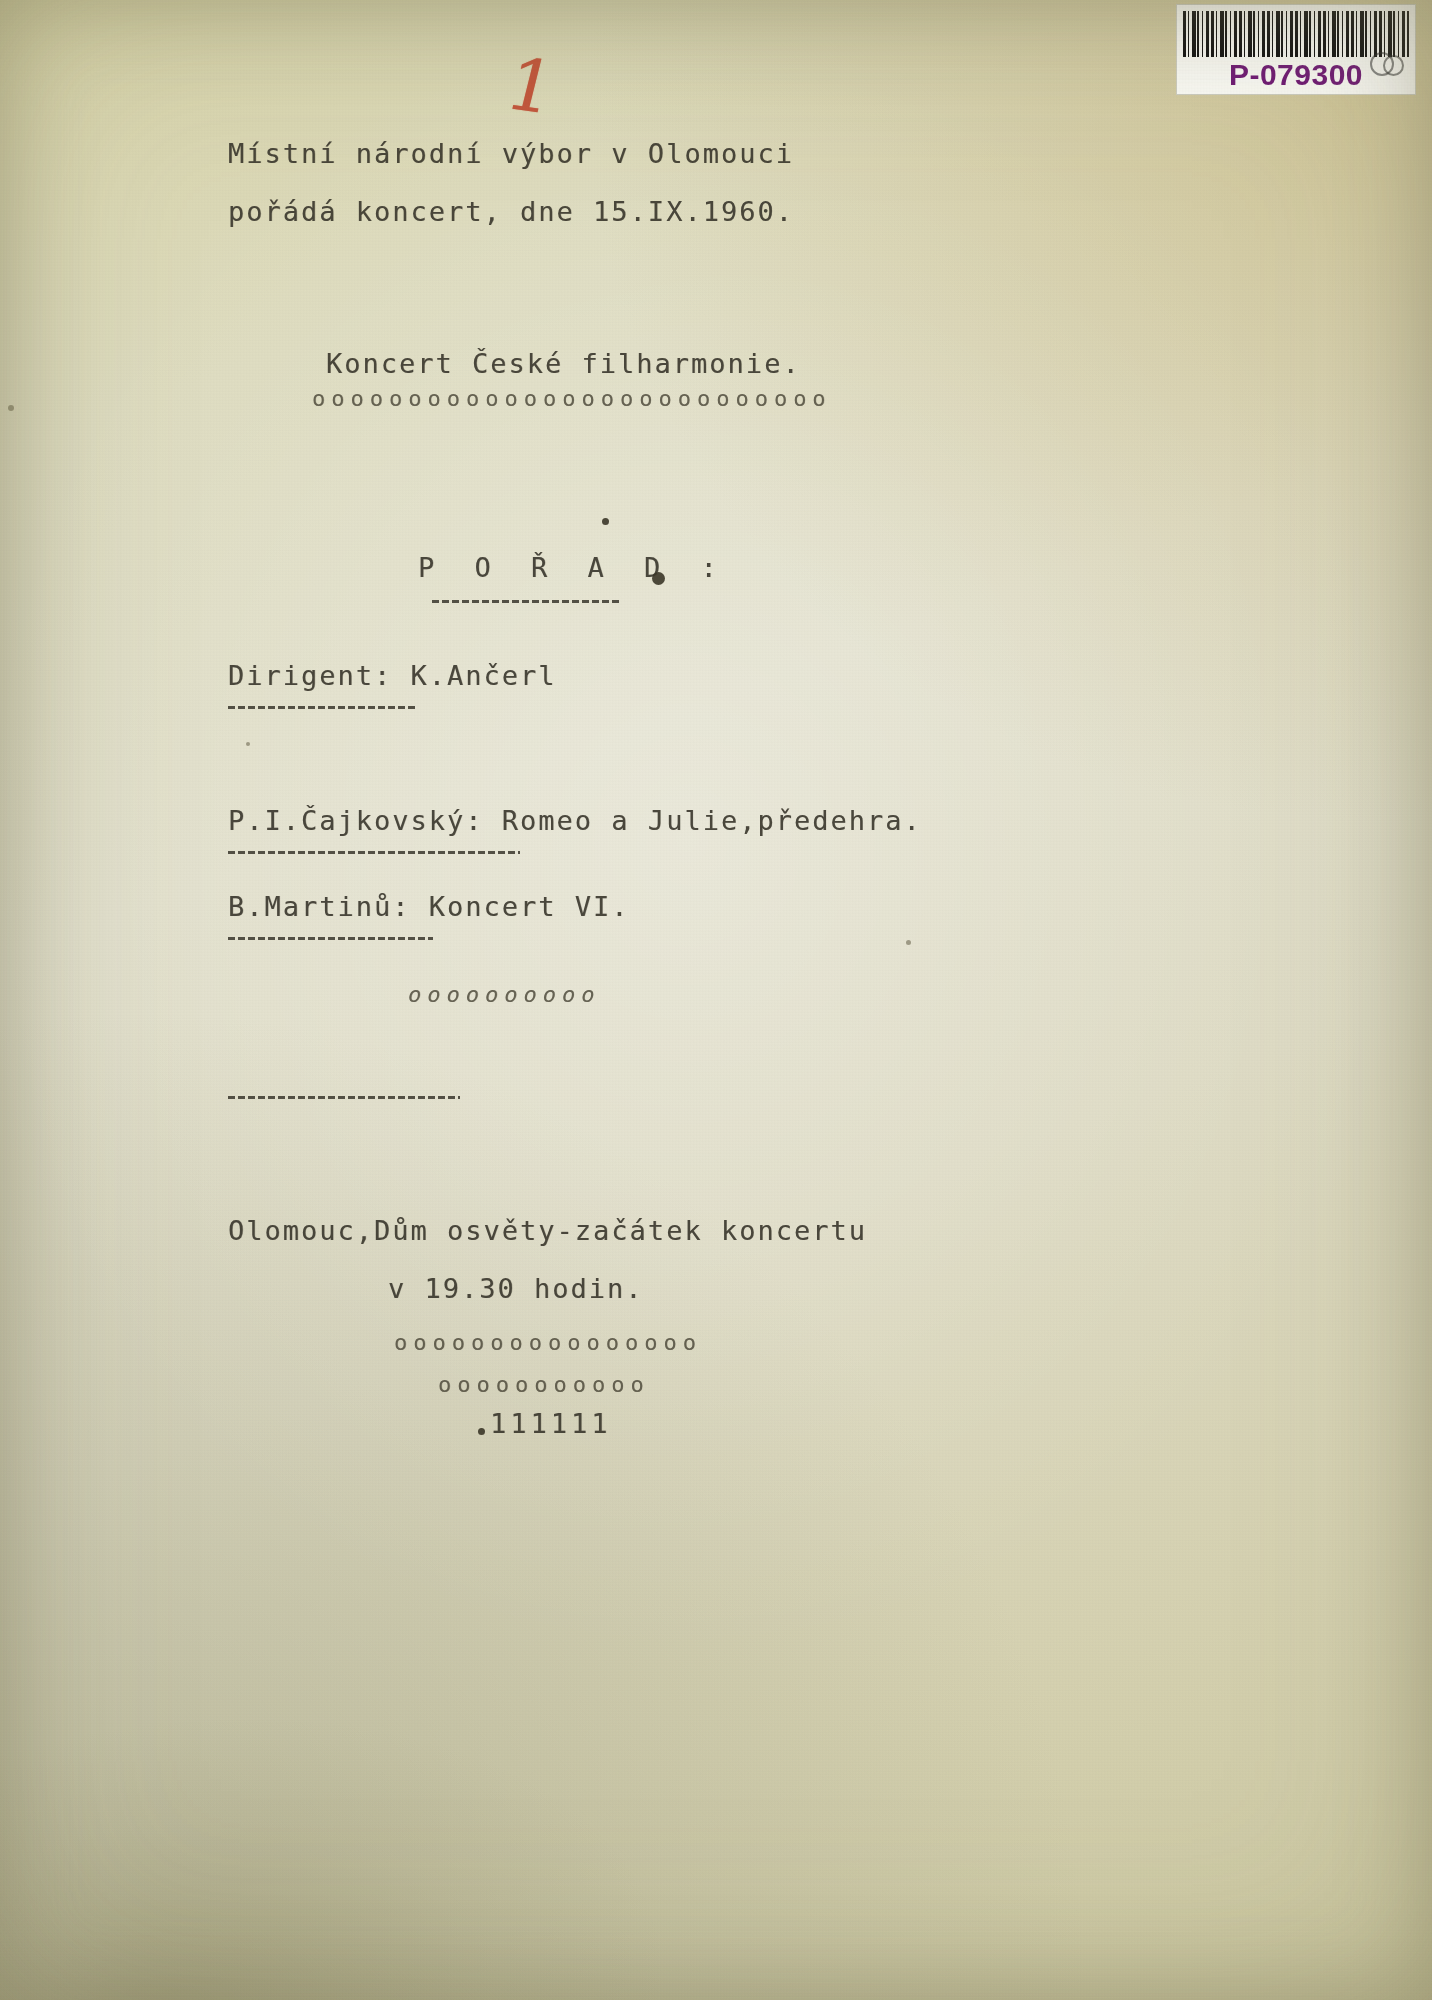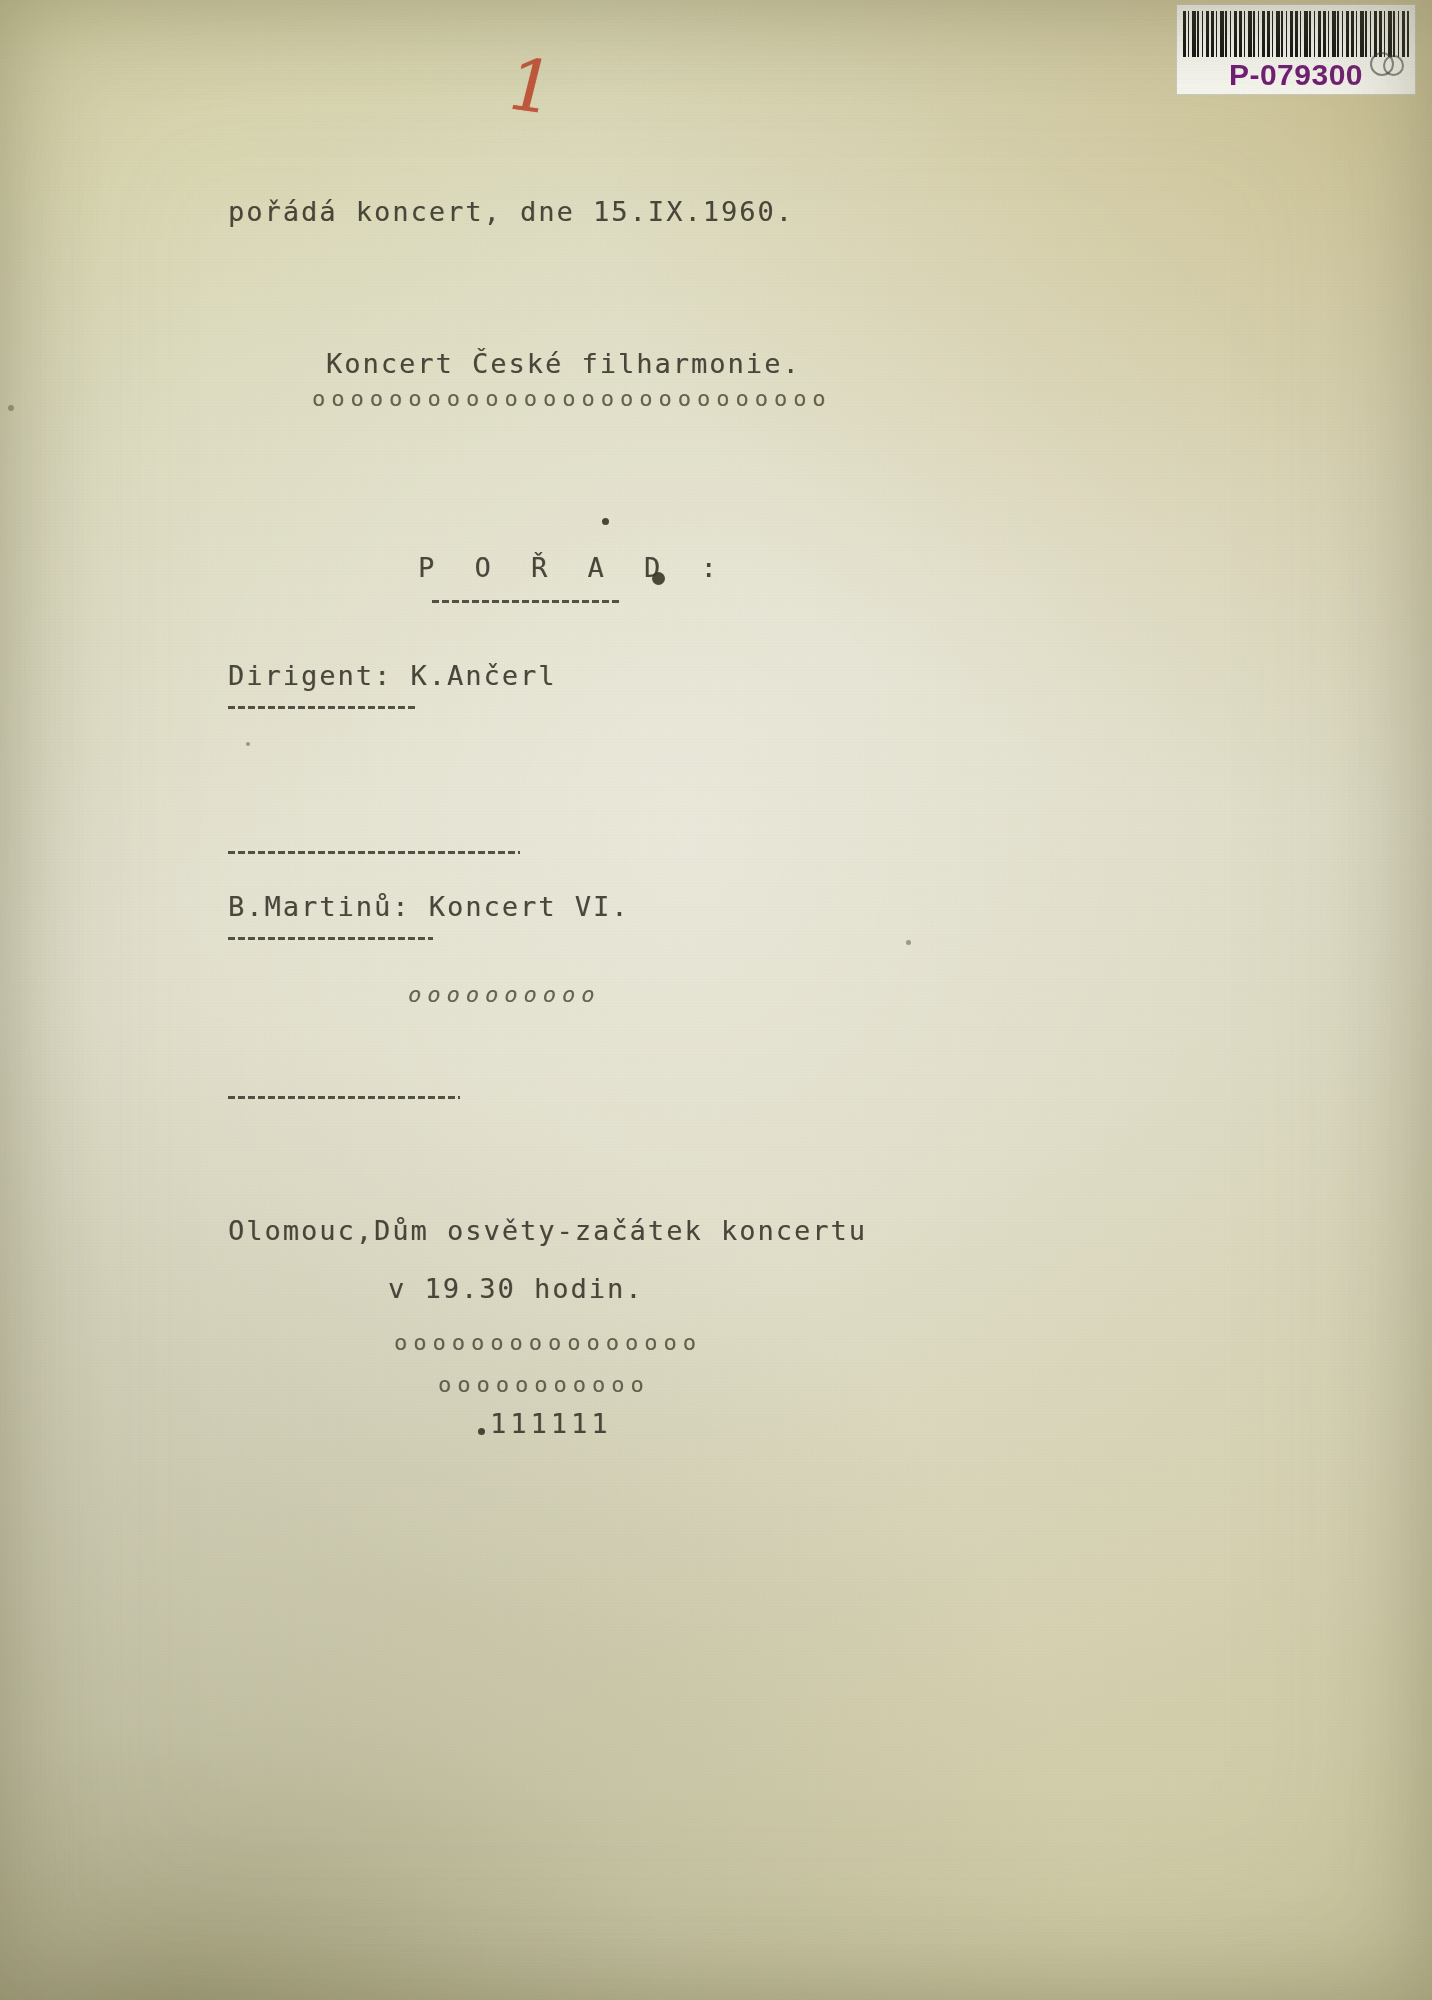--- a/index.html
+++ b/index.html
@@ -169,33 +169,35 @@
     <div class="bars"></div>
     <div id="barcode-text">P-079300</div>
   </div>
   <div class="stamp-ring">
       <span></span>
       <span></span>
     </div>
 
   <div id="hand-number">1</div>
 
+  <div class="tw" style="left:228px; top:138px;">Místní národní výbor v Olomouci</div>
   <div class="tw" style="left:228px; top:196px;">pořádá koncert, dne 15.IX.1960.</div>
 
   <div class="tw" style="left:326px; top:348px;">Koncert České filharmonie.</div>
   <div class="tw dotted light" style="left:312px; top:386px;">ooooooooooooooooooooooooooo</div>
 
   <div class="dot-blob" style="left:602px; top:518px; width:7px; height:7px;"></div>
   <div class="tw spaced" style="left:418px; top:552px;">P O Ř A D :</div>
   <div class="ul" style="left:432px; top:600px; width:188px;"></div>
   <div class="dot-blob" style="left:652px; top:572px;"></div>
 
   <div class="tw" style="left:228px; top:660px;">Dirigent: K.Ančerl</div>
   <div class="ul" style="left:228px; top:706px; width:188px;"></div>
 
+  <div class="tw" style="left:228px; top:805px;">P.I.Čajkovský: Romeo a Julie,předehra.</div>
   <div class="ul" style="left:228px; top:851px; width:292px;"></div>
 
   <div class="tw" style="left:228px; top:891px;">B.Martinů: Koncert VI.</div>
   <div class="ul" style="left:228px; top:937px; width:205px;"></div>
 
   <div class="tw dotted light" style="left:408px; top:982px;font-style:italic;">oooooooooo</div>
 
   <div class="ul" style="left:228px; top:1096px; width:232px;"></div>
 
   <div class="tw" style="left:228px; top:1215px;">Olomouc,Dům osvěty-začátek koncertu</div>

